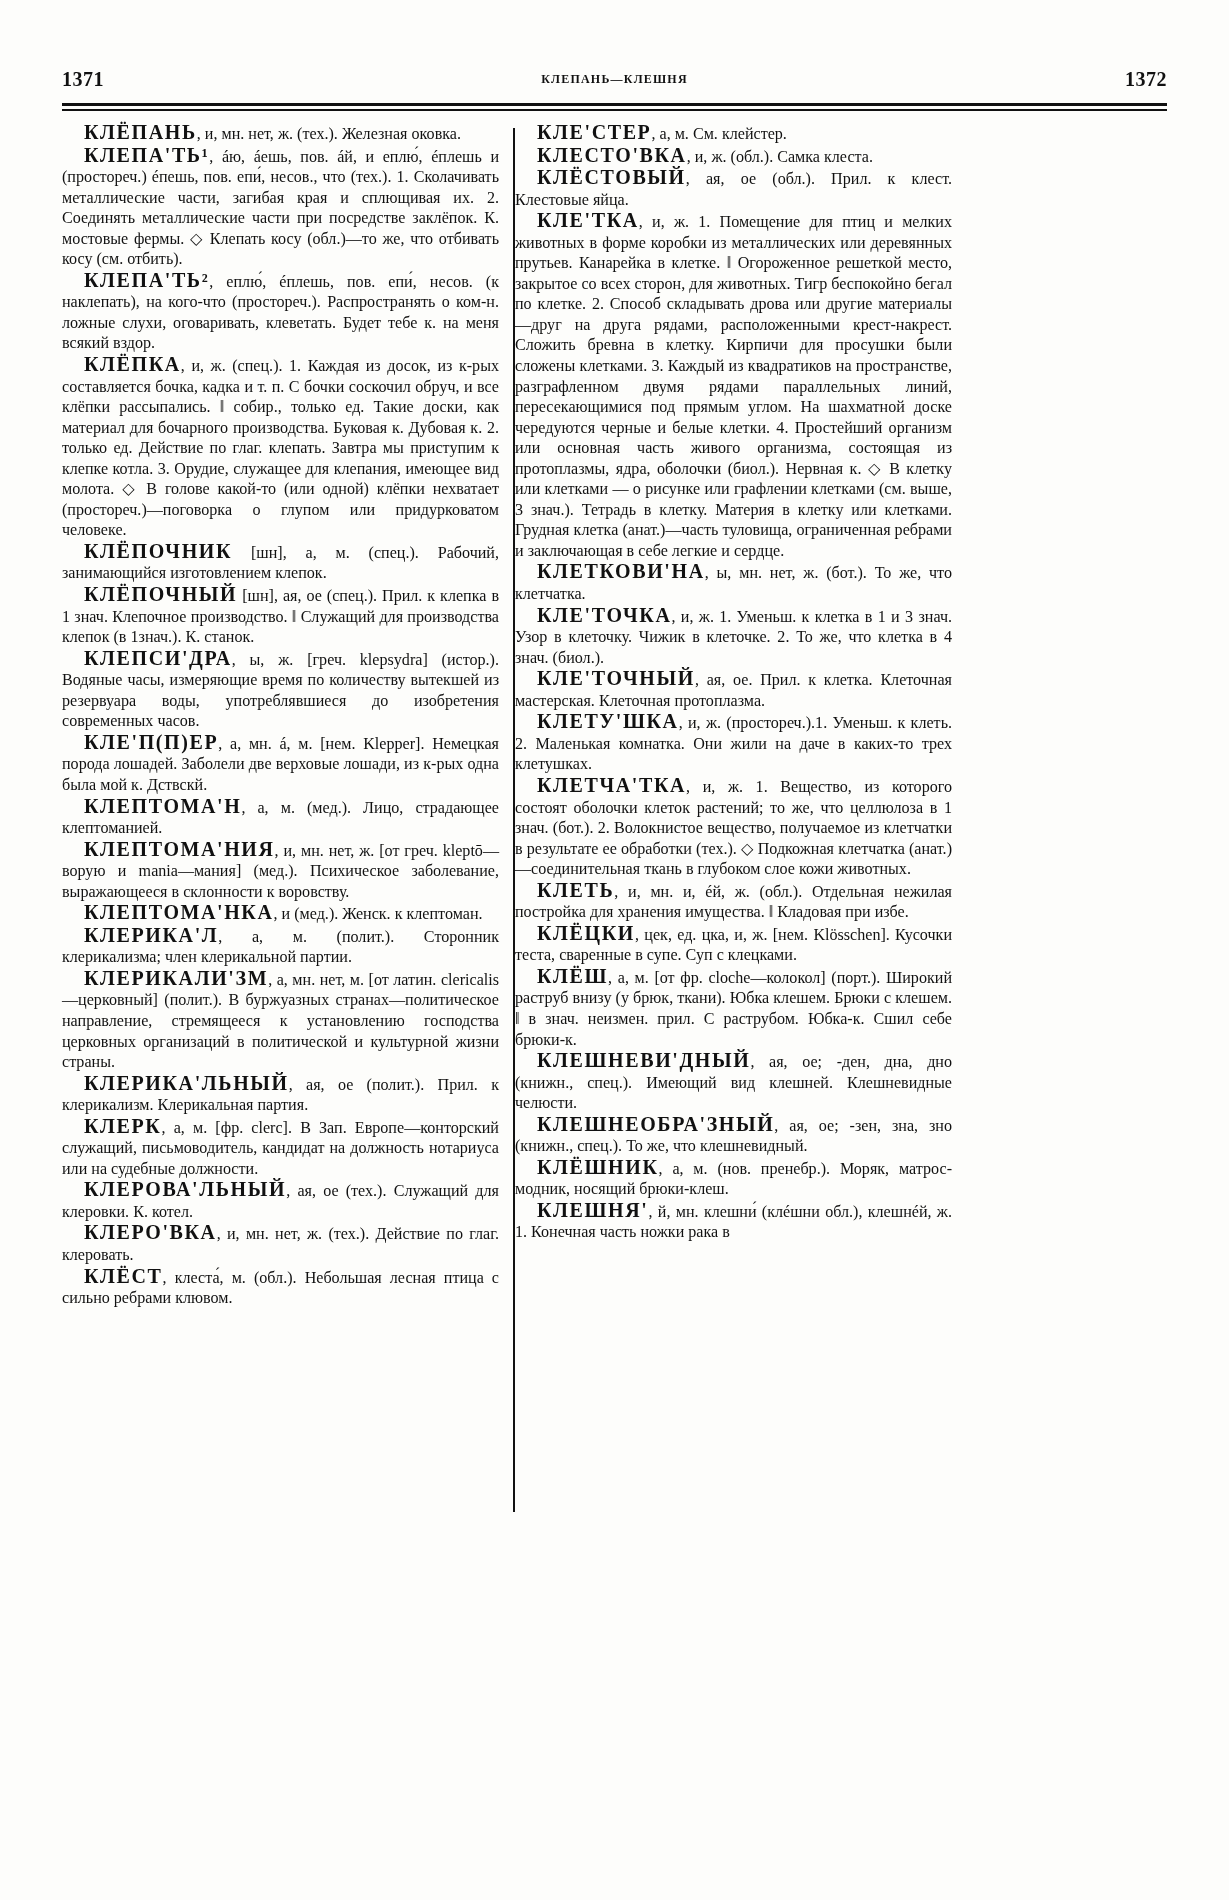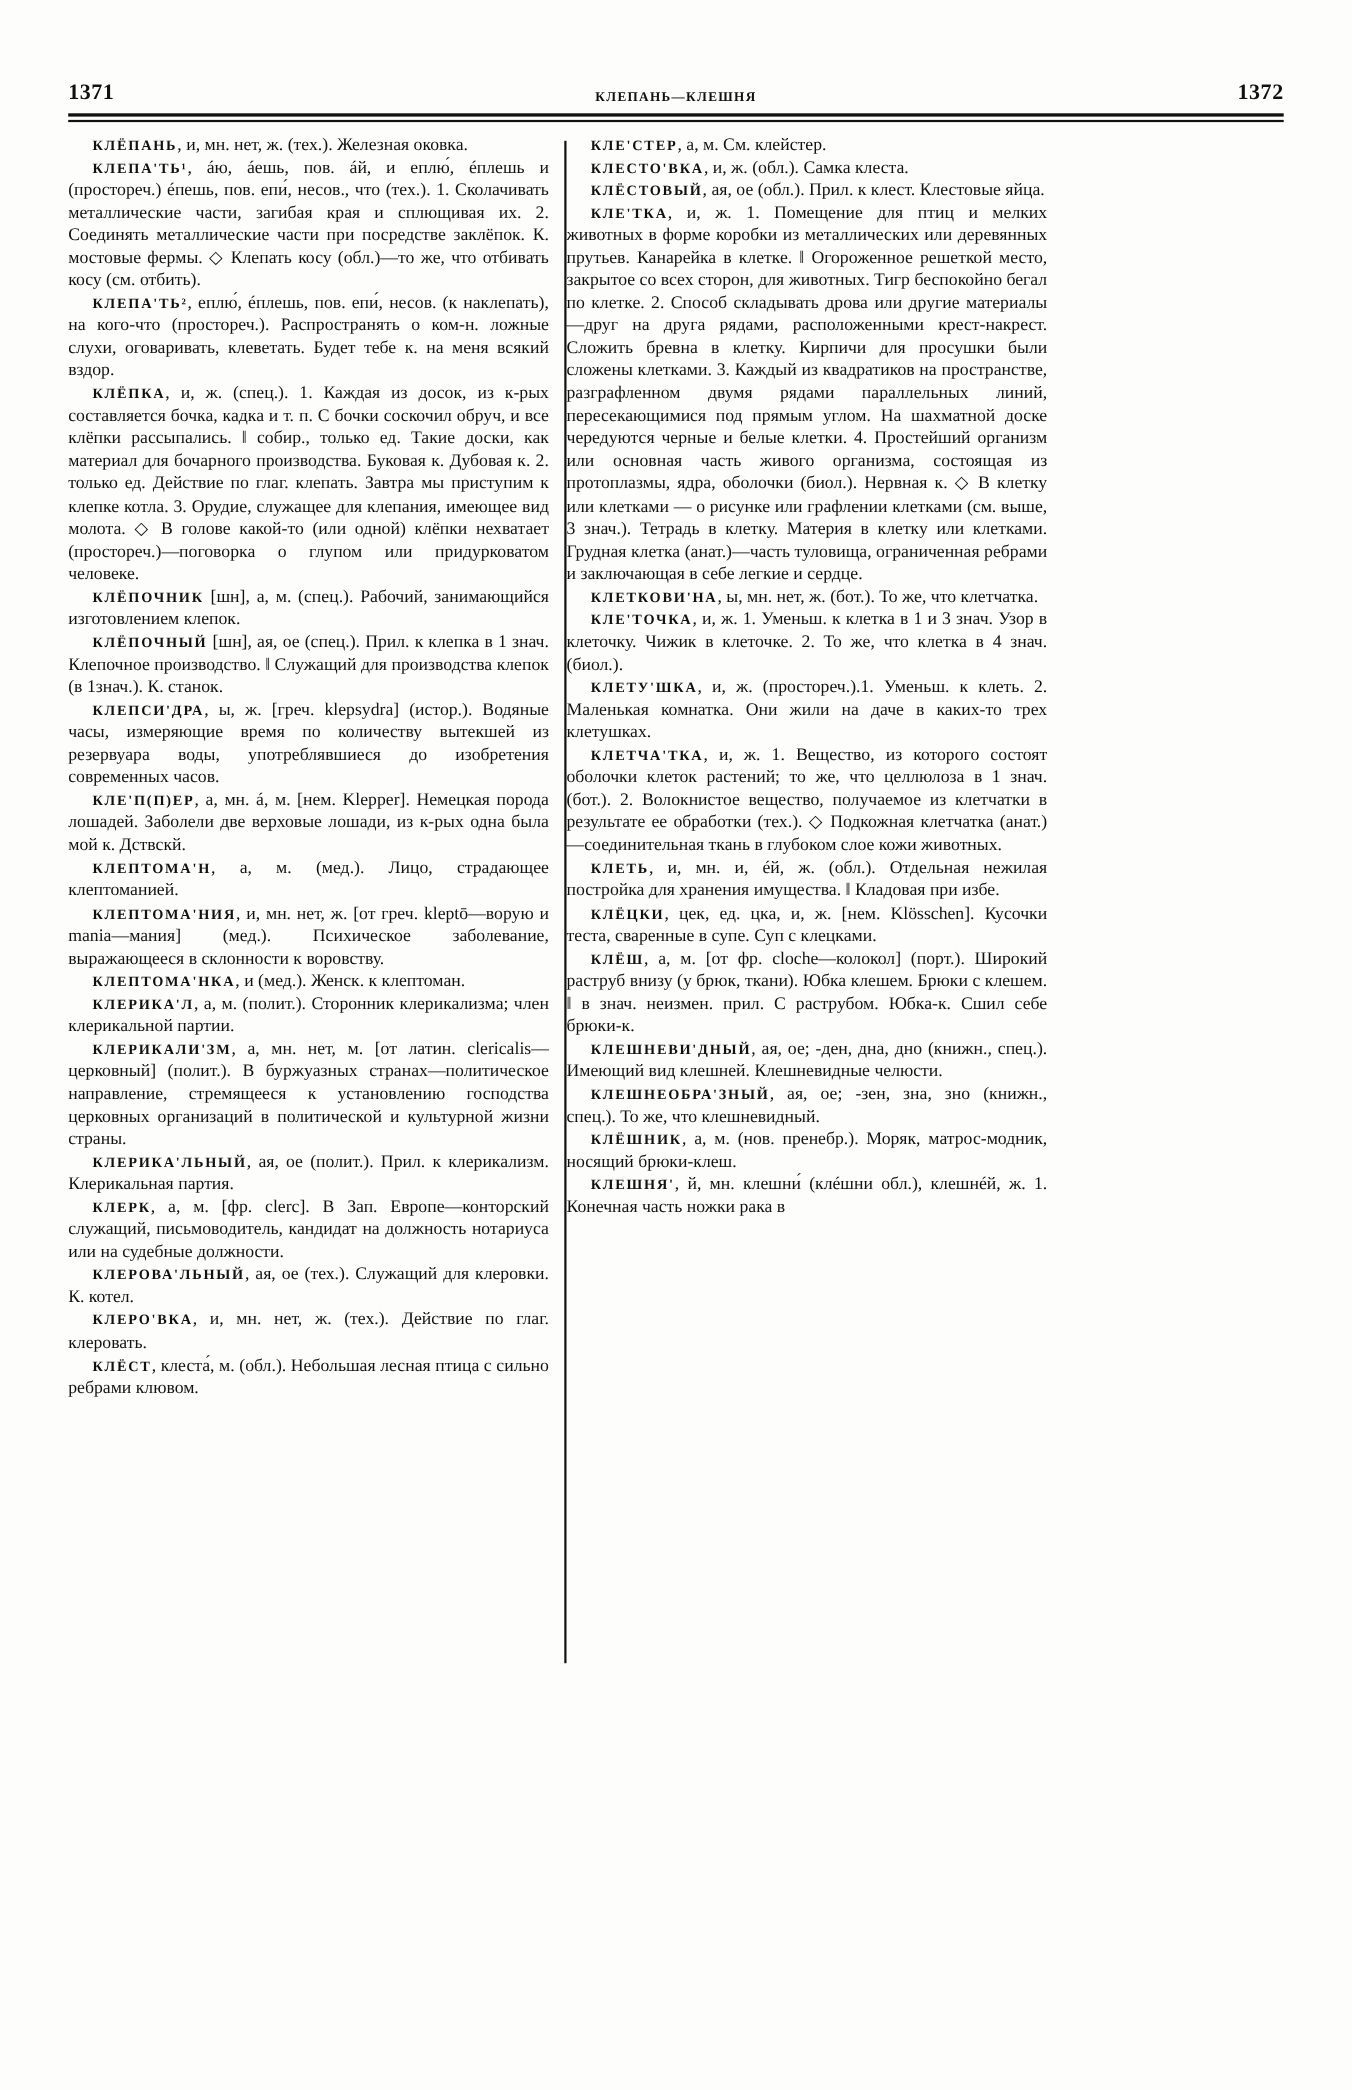--- a/index.html
+++ b/index.html
@@ -24,21 +24,21 @@
     background: #fdfdfb;
   }
   
   .running-head {
     position: absolute;
     left: 62px;
     top: 62px;
     width: 1105px;
     height: 34px;
     display: flex;
-    align-items: flex-end;
+    align-items: center;
     justify-content: space-between;
   }
   .folio {
     font-family: "Liberation Serif", "DejaVu Serif", serif;
     font-weight: bold;
     font-size: 20px;
     letter-spacing: .5px;
   }
   .head-word {
     font-weight: bold;
@@ -84,21 +84,21 @@
     flex: 0 0 2px;
   }
   .entry {
     margin: 0;
     padding: 0;
     text-indent: 22px;
   }
   .hw {
     font-weight: bold;
     letter-spacing: 1.6px;
-    font-size: 13px;
+    font-size: 20px;
   }
 </style>
 </head>
 <body>
 
 <div class="page">
 
   <div class="running-head">
     <span class="folio">1371</span>
     <span class="head-word">КЛЕПАНЬ—КЛЕШНЯ</span>
@@ -130,20 +130,21 @@
         <p class="entry"><span class="hw">КЛЁСТ</span><span>, клеста́, м. (обл.). Небольшая лесная птица с сильно ребрами клювом.</span></p>
       </div>
     <div class="gutter"></div>
     <div class="col right" id="col-right">
         <p class="entry"><span class="hw">КЛЕ'СТЕР</span><span>, а, м. См. клейстер.</span></p>
         <p class="entry"><span class="hw">КЛЕСТО'ВКА</span><span>, и, ж. (обл.). Самка клеста.</span></p>
         <p class="entry"><span class="hw">КЛЁСТОВЫЙ</span><span>, ая, ое (обл.). Прил. к клест. Клестовые яйца.</span></p>
         <p class="entry"><span class="hw">КЛЕ'ТКА</span><span>, и, ж. 1. Помещение для птиц и мелких животных в форме коробки из металлических или деревянных прутьев. Канарейка в клетке. ‖ Огороженное решеткой место, закрытое со всех сторон, для животных. Тигр беспокойно бегал по клетке. 2. Способ складывать дрова или другие материалы—друг на друга рядами, расположенными крест-накрест. Сложить бревна в клетку. Кирпичи для просушки были сложены клетками. 3. Каждый из квадратиков на пространстве, разграфленном двумя рядами параллельных линий, пересекающимися под прямым углом. На шахматной доске чередуются черные и белые клетки. 4. Простейший организм или основная часть живого организма, состоящая из протоплазмы, ядра, оболочки (биол.). Нервная к. ◇ В клетку или клетками — о рисунке или графлении клетками (см. выше, 3 знач.). Тетрадь в клетку. Материя в клетку или клетками. Грудная клетка (анат.)—часть туловища, ограниченная ребрами и заключающая в себе легкие и сердце.</span></p>
         <p class="entry"><span class="hw">КЛЕТКОВИ'НА</span><span>, ы, мн. нет, ж. (бот.). То же, что клетчатка.</span></p>
         <p class="entry"><span class="hw">КЛЕ'ТОЧКА</span><span>, и, ж. 1. Уменьш. к клетка в 1 и 3 знач. Узор в клеточку. Чижик в клеточке. 2. То же, что клетка в 4 знач. (биол.).</span></p>
+        <p class="entry"><span class="hw">КЛЕ'ТОЧНЫЙ</span><span>, ая, ое. Прил. к клетка. Клеточная мастерская. Клеточная протоплазма.</span></p>
         <p class="entry"><span class="hw">КЛЕТУ'ШКА</span><span>, и, ж. (простореч.).1. Уменьш. к клеть. 2. Маленькая комнатка. Они жили на даче в каких-то трех клетушках.</span></p>
         <p class="entry"><span class="hw">КЛЕТЧА'ТКА</span><span>, и, ж. 1. Вещество, из которого состоят оболочки клеток растений; то же, что целлюлоза в 1 знач. (бот.). 2. Волокнистое вещество, получаемое из клетчатки в результате ее обработки (тех.). ◇ Подкожная клетчатка (анат.)—соединительная ткань в глубоком слое кожи животных.</span></p>
         <p class="entry"><span class="hw">КЛЕТЬ</span><span>, и, мн. и, éй, ж. (обл.). Отдельная нежилая постройка для хранения имущества. ‖ Кладовая при избе.</span></p>
         <p class="entry"><span class="hw">КЛЁЦКИ</span><span>, цек, ед. цка, и, ж. [нем. Klösschen]. Кусочки теста, сваренные в супе. Суп с клецками.</span></p>
         <p class="entry"><span class="hw">КЛЁШ</span><span>, а, м. [от фр. cloche—колокол] (порт.). Широкий раструб внизу (у брюк, ткани). Юбка клешем. Брюки с клешем. ‖ в знач. неизмен. прил. С раструбом. Юбка-к. Сшил себе брюки-к.</span></p>
         <p class="entry"><span class="hw">КЛЕШНЕВИ'ДНЫЙ</span><span>, ая, ое; -ден, дна, дно (книжн., спец.). Имеющий вид клешней. Клешневидные челюсти.</span></p>
         <p class="entry"><span class="hw">КЛЕШНЕОБРА'ЗНЫЙ</span><span>, ая, ое; -зен, зна, зно (книжн., спец.). То же, что клешневидный.</span></p>
         <p class="entry"><span class="hw">КЛЁШНИК</span><span>, а, м. (нов. пренебр.). Моряк, матрос-модник, носящий брюки-клеш.</span></p>
         <p class="entry"><span class="hw">КЛЕШНЯ'</span><span>, й, мн. клешни́ (клéшни обл.), клешнéй, ж. 1. Конечная часть ножки рака в</span></p>
       </div>

